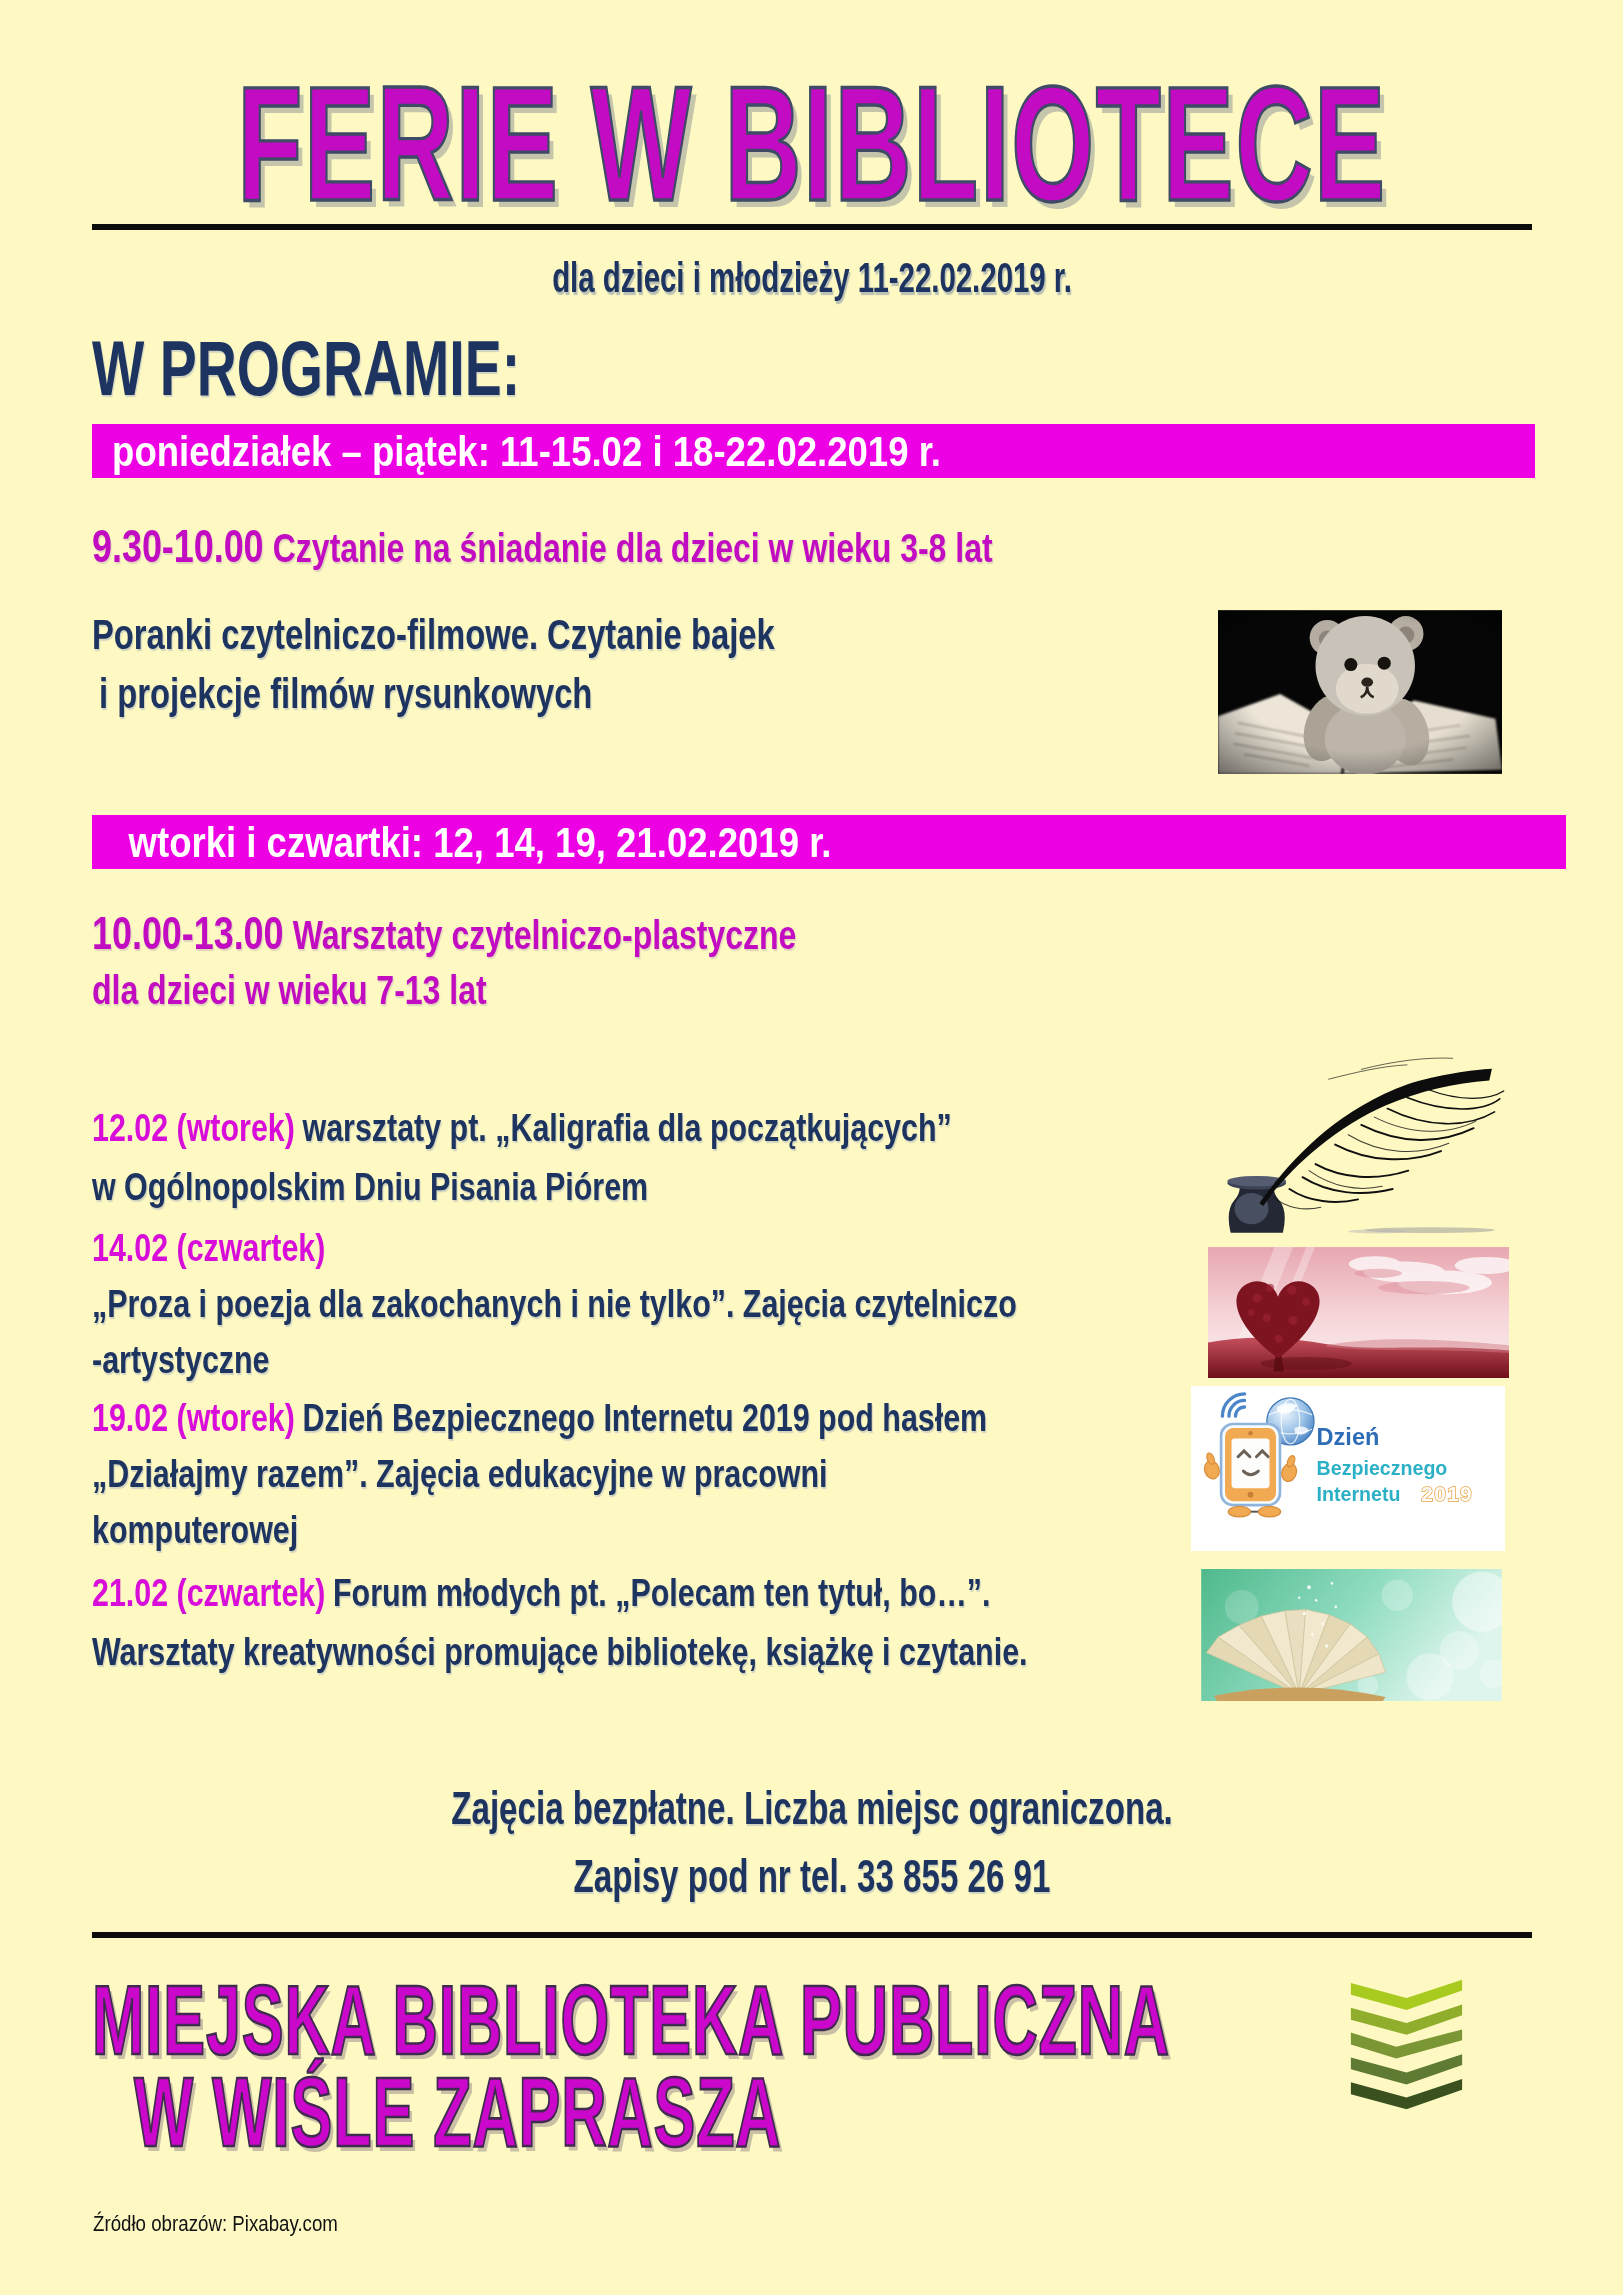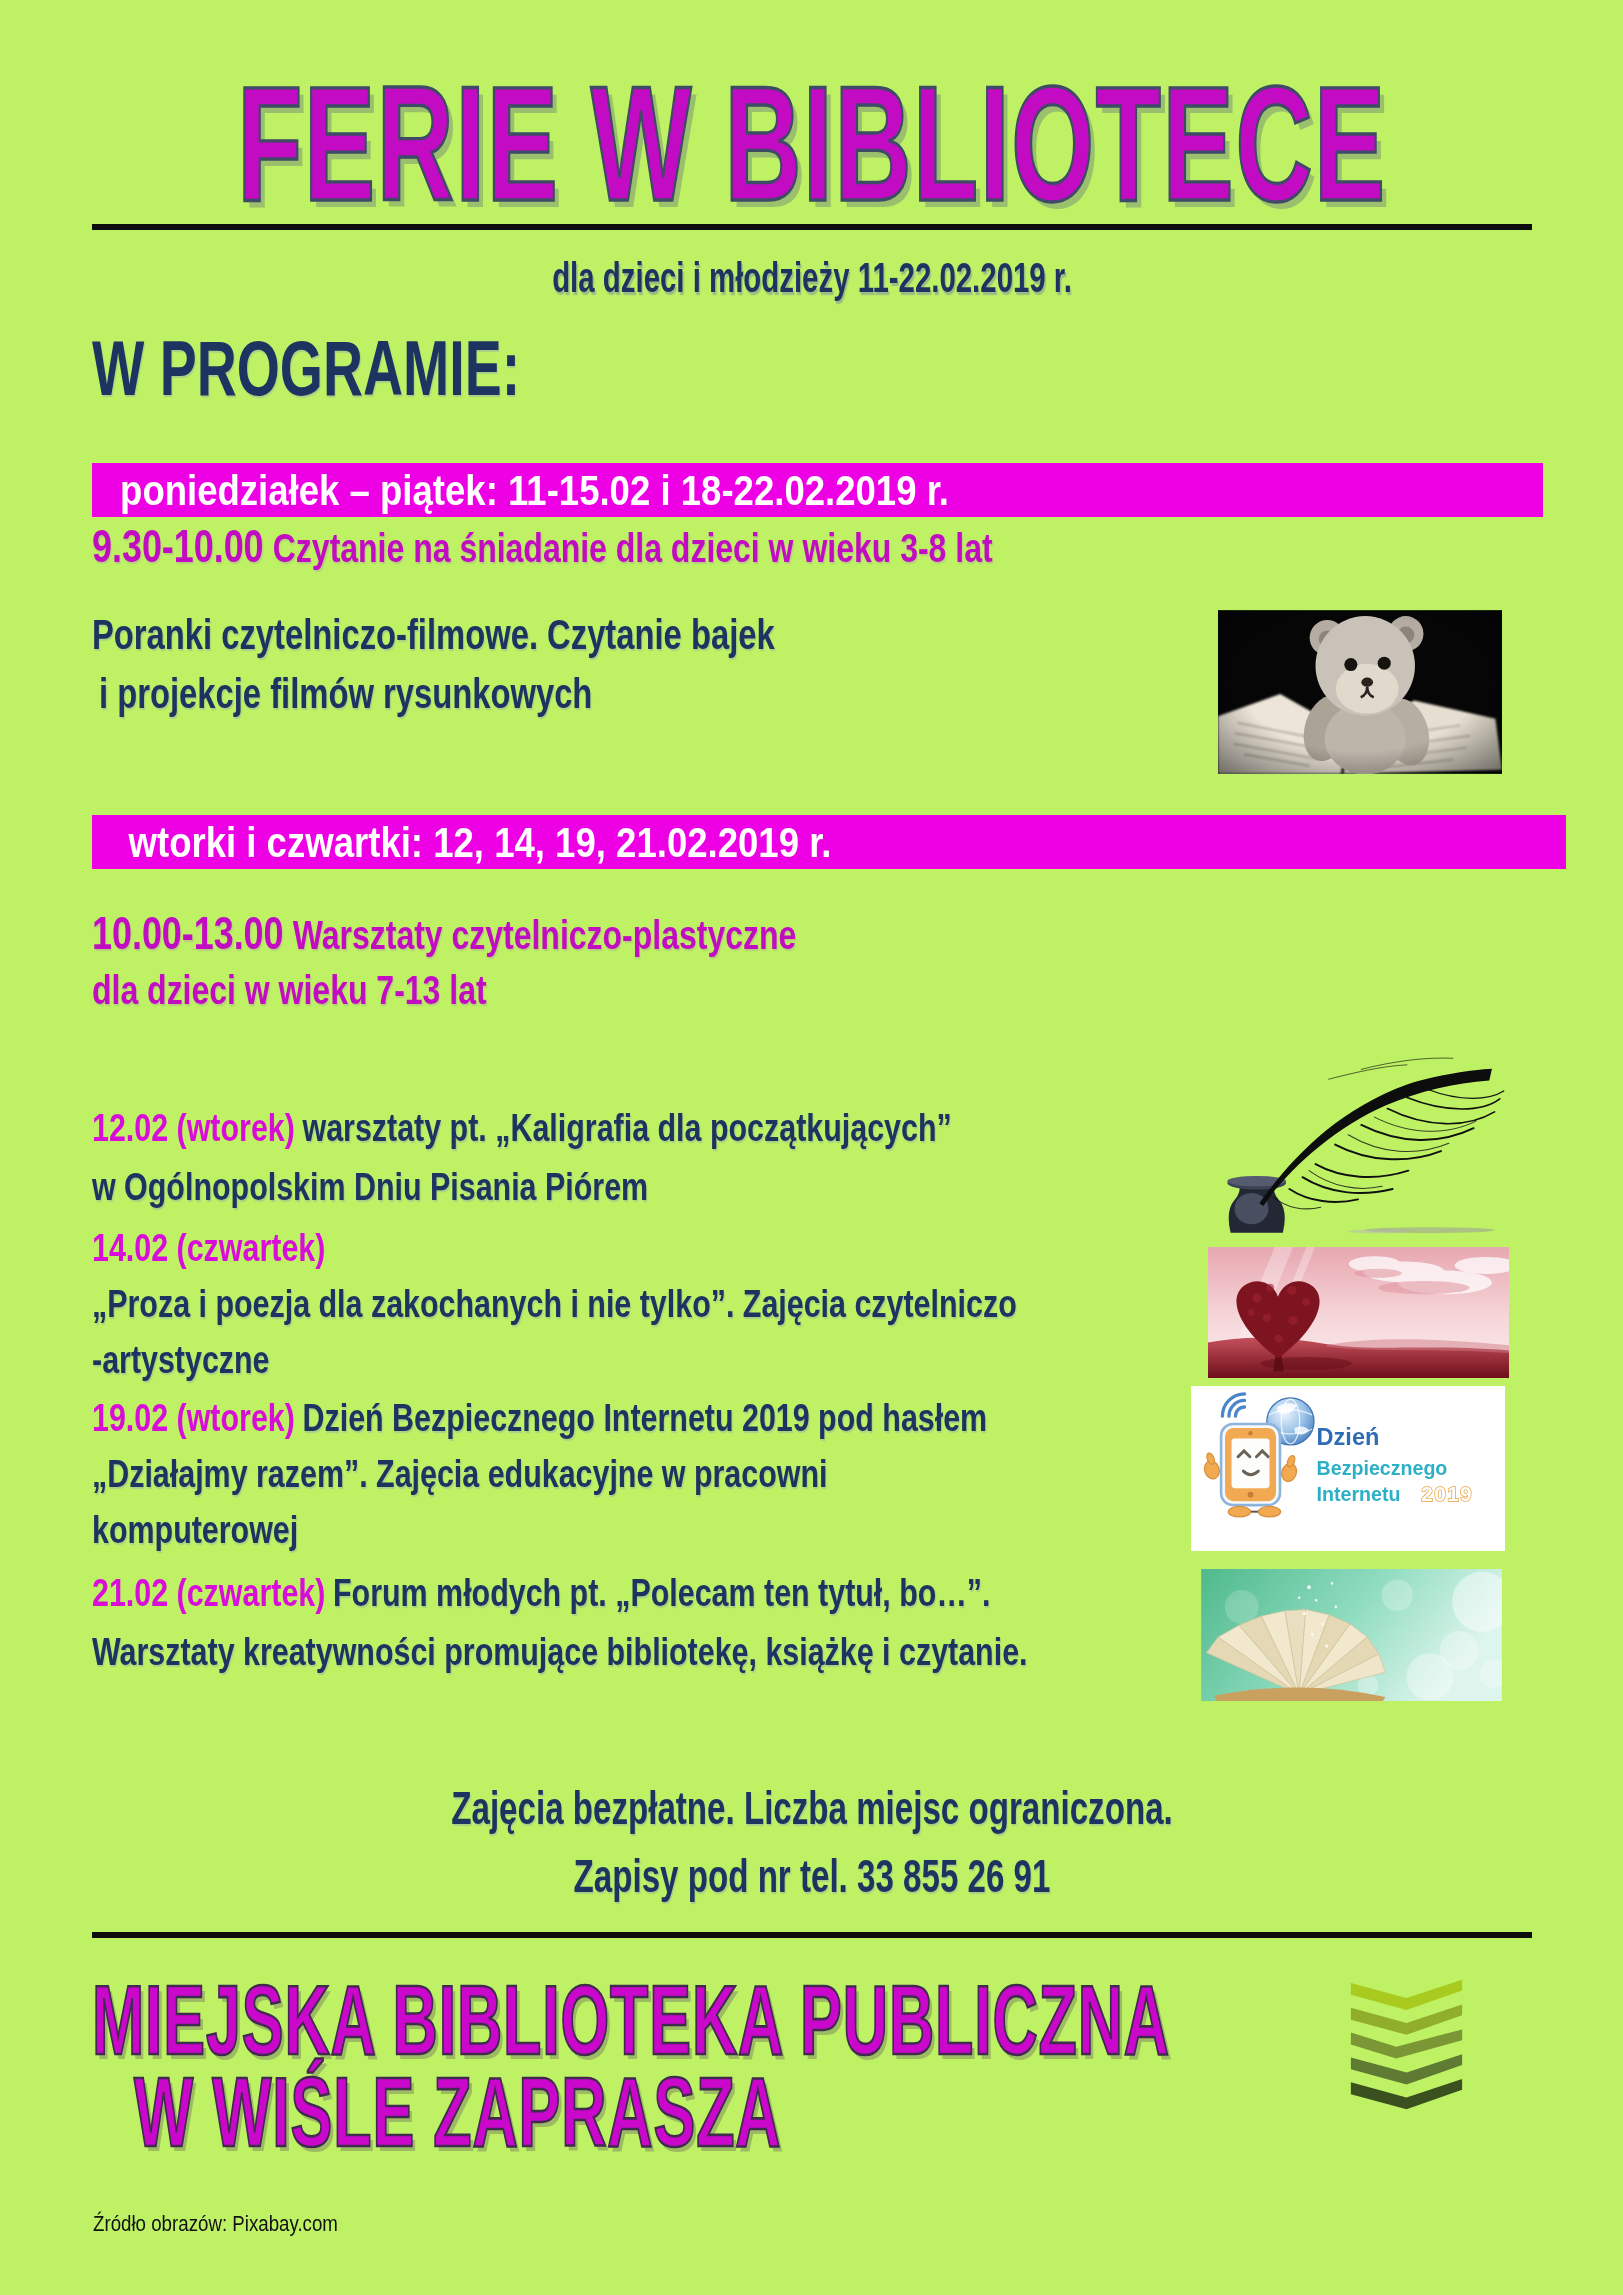--- a/index.html
+++ b/index.html
@@ -1,17 +1,17 @@
 <!DOCTYPE html>
 <html lang="pl" style="font-size:10.5px"><head>
 <meta charset="utf-8">
 <title>Poster</title>
 <style>
   html,body{margin:0;padding:0;background:#888;}
-  #page{position:relative;width:1623px;height:2295px;background:#bef264;overflow:hidden;
+  #page{position:relative;width:1623px;height:2295px;background:#fef9c3;overflow:hidden;
         font-family:"Liberation Sans",sans-serif;}
   .abs{position:absolute;}
   .cond{font-weight:700;white-space:nowrap;line-height:1;transform-origin:0 0;}
   .navy{color:#1e3460;text-shadow:1.3px 2px 1.3px rgba(140,155,185,.40);}
   .mag{color:#c20cc2;text-shadow:1.3px 2px 1.3px rgba(170,140,175,.35);}
   .date{color:#d90dd9;}
   .ctr{left:50%;}
   .rule{background:#0d0d0d;height:5.9px;}
   .bar{background:#ee00e4;height:54px;display:flex;align-items:center;}
   .bar .bt{color:#ffffff;font-weight:700;font-size:43px;white-space:nowrap;line-height:1;
@@ -34,21 +34,21 @@
 <div id="page">
 
   <div class="abs ctr cond title-big" style="top:62px;transform:scaleX(.65) translateX(-50%);">FERIE W BIBLIOTECE</div>
 
   <div class="abs rule" style="left:92px;top:224px;width:1440px;"></div>
 
   <div class="abs ctr cond navy" style="top:257px;font-size:42px;transform:scaleX(.70) translateX(-50%);text-shadow:2px 2.6px 1.3px rgba(120,135,165,.5);">dla dzieci i młodzieży 11-22.02.2019 r.</div>
 
   <div class="abs cond navy" style="left:92px;top:330px;font-size:77px;transform:scaleX(.72);">W PROGRAMIE:</div>
 
-  <div class="abs bar" style="left:92px;top:424px;width:1443px;padding-left:8px;margin-top:39px;">
+  <div class="abs bar" style="left:92px;top:424px;width:1443px;padding-left:0;">
     <span class="bt" style="padding-left:23.6px;">poniedziałek – piątek: 11-15.02 i 18-22.02.2019 r.</span>
   </div>
 
   <div class="abs cond mag" style="left:92px;top:523px;transform:scaleX(.78);">
     <span class="time-big">9.30-10.00</span><span class="time-rest">Czytanie na śniadanie dla dzieci w wieku 3-8 lat</span>
   </div>
 
   <div class="abs cond navy desc" style="left:92px;top:614px;transform:scaleX(.78);">Poranki czytelniczo-filmowe. Czytanie bajek</div>
   <div class="abs cond navy desc" style="left:99px;top:673px;transform:scaleX(.78);">i projekcje filmów rysunkowych</div>
 

